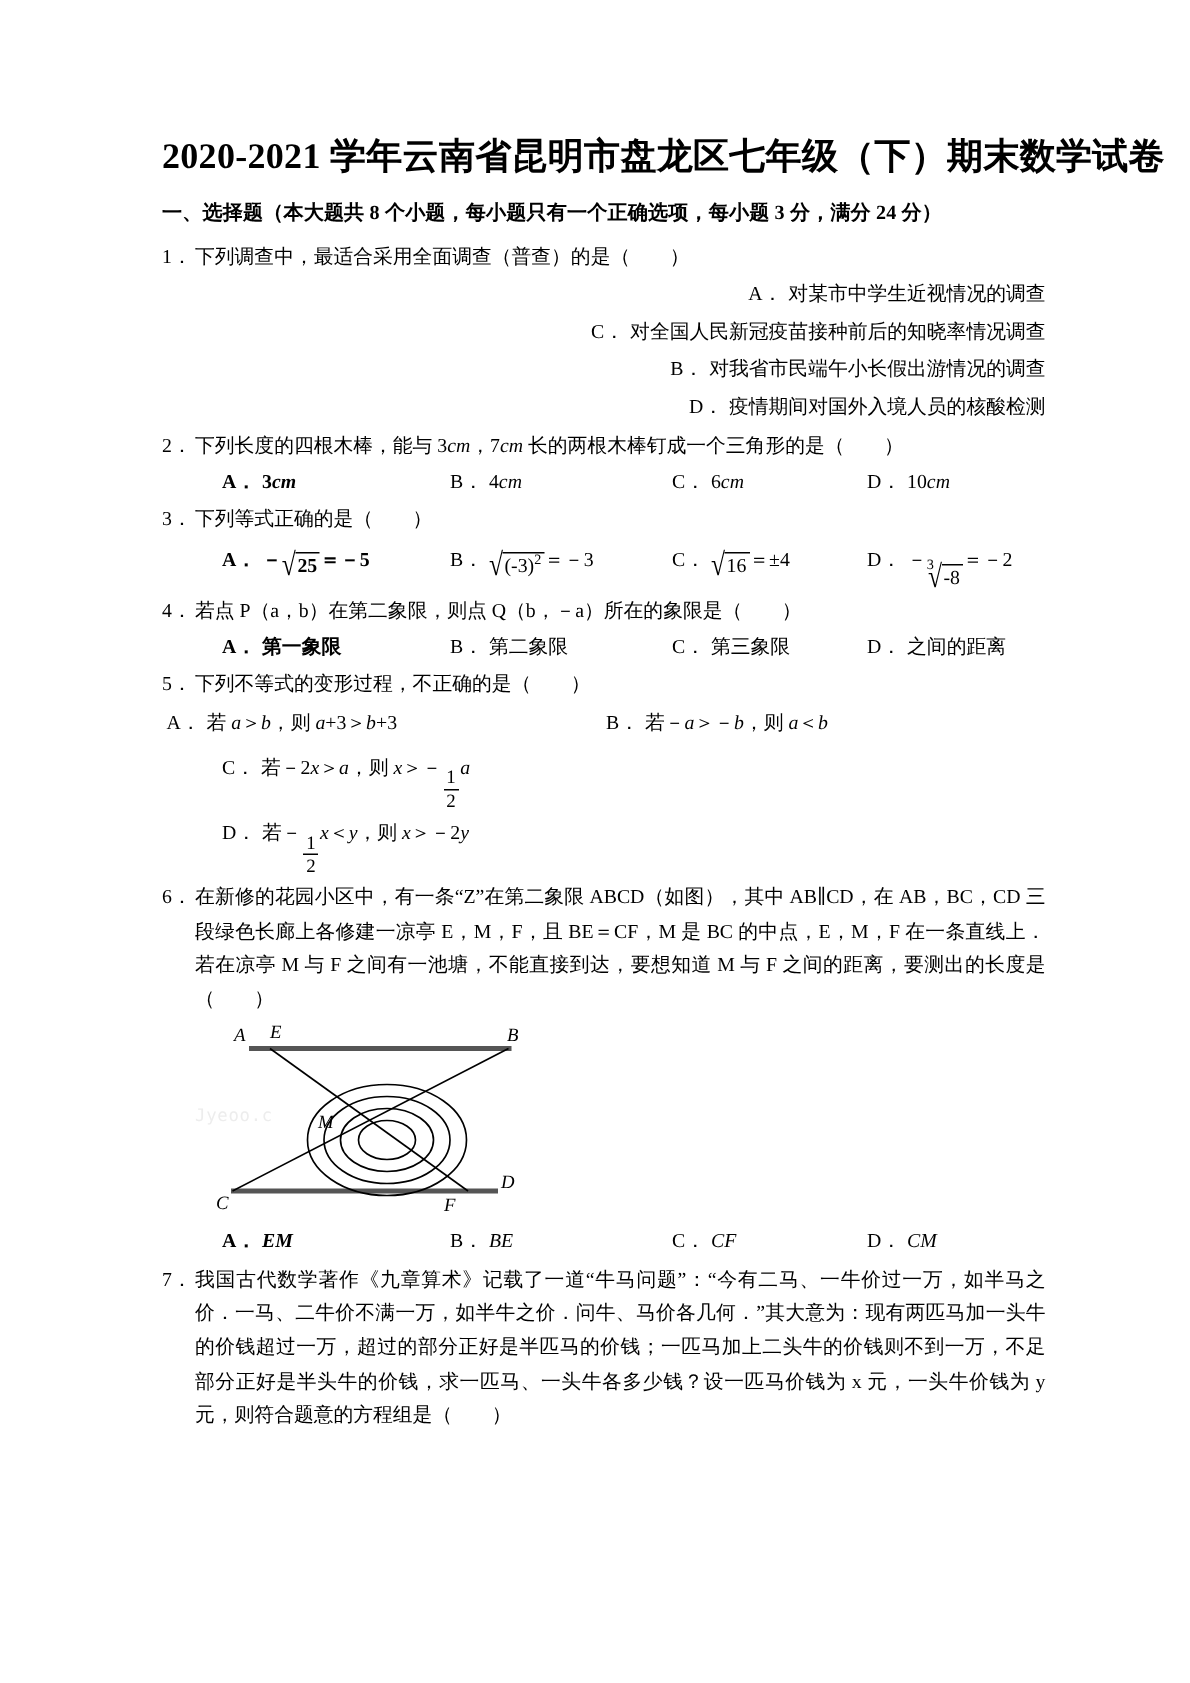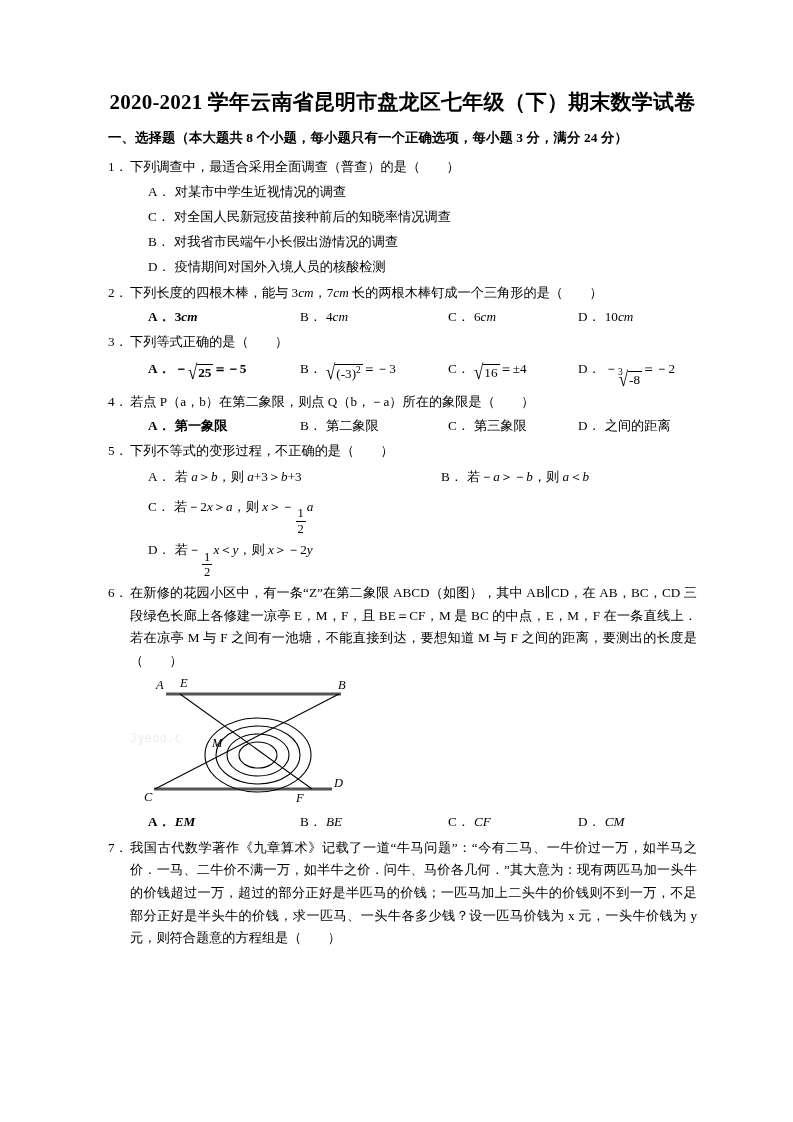--- a/index.html
+++ b/index.html
@@ -16,21 +16,21 @@
     overflow: hidden;
   }
   .page {
     position: relative;
     width: 793px;
     height: 1122px;
     box-sizing: border-box;
     padding: 88px 96px 0 108px;
   }
   .doc-title {
-    font-size: 21px;
+    font-size: 24px;
     font-weight: bold;
     text-align: center;
     letter-spacing: 0.2px;
     margin: 0 0 13px 0;
     white-space: nowrap;
   }
   .section-head {
     font-size: 13.4px;
     font-weight: bold;
     margin: 0 0 9px 0;
@@ -67,20 +67,21 @@
   }
   .c4 .opt:nth-child(1) { width: 134px; font-weight: bold; }
   .c4 .opt:nth-child(2) { width: 148px; margin-left: 18px; }
   .c4 .opt:nth-child(3) { width: 130px; }
   .c2 .opt { width: 293px; }
   .opt-lbl { margin-right: 4px; }
   .it { font-style: italic; }
   .opts-block .opt {
     padding-left: 40px;
     line-height: 1.9;
+    text-align: right;
   }
 
   
   .rad {
     display: inline-flex;
     align-items: flex-start;
     vertical-align: -0.22em;
     position: relative;
   }
   .rad-sym {
@@ -228,21 +229,21 @@
       <div class="opt"><span class="opt-lbl">C．</span><span>第三象限</span></div>
       <div class="opt"><span class="opt-lbl">D．</span><span>之间的距离</span></div>
     </div>
   </div>
 
   <div class="q">
     <div class="q-stem">
       <span class="q-num">5．</span>
       <span class="q-text">下列不等式的变形过程，不正确的是（　　）</span>
     </div>
-    <div class="opts-row c2" style="line-height:2.0;">
+    <div class="opts-row c2" style="line-height:2.0;justify-content:flex-end;">
       <div class="opt">
         <span class="opt-lbl">A．</span>若 <span class="it">a</span>＞<span class="it">b</span>，则 <span class="it">a</span>+3＞<span class="it">b</span>+3
       </div>
       <div class="opt">
         <span class="opt-lbl">B．</span>若－<span class="it">a</span>＞－<span class="it">b</span>，则 <span class="it">a</span>＜<span class="it">b</span>
       </div>
     </div>
     <div class="opts-row c2" style="line-height:2.3;flex-direction:column;">
       <div class="opt">
         <span class="opt-lbl">C．</span>若－2<span class="it">x</span>＞<span class="it">a</span>，则 <span class="it">x</span>＞－<span class="frac">

